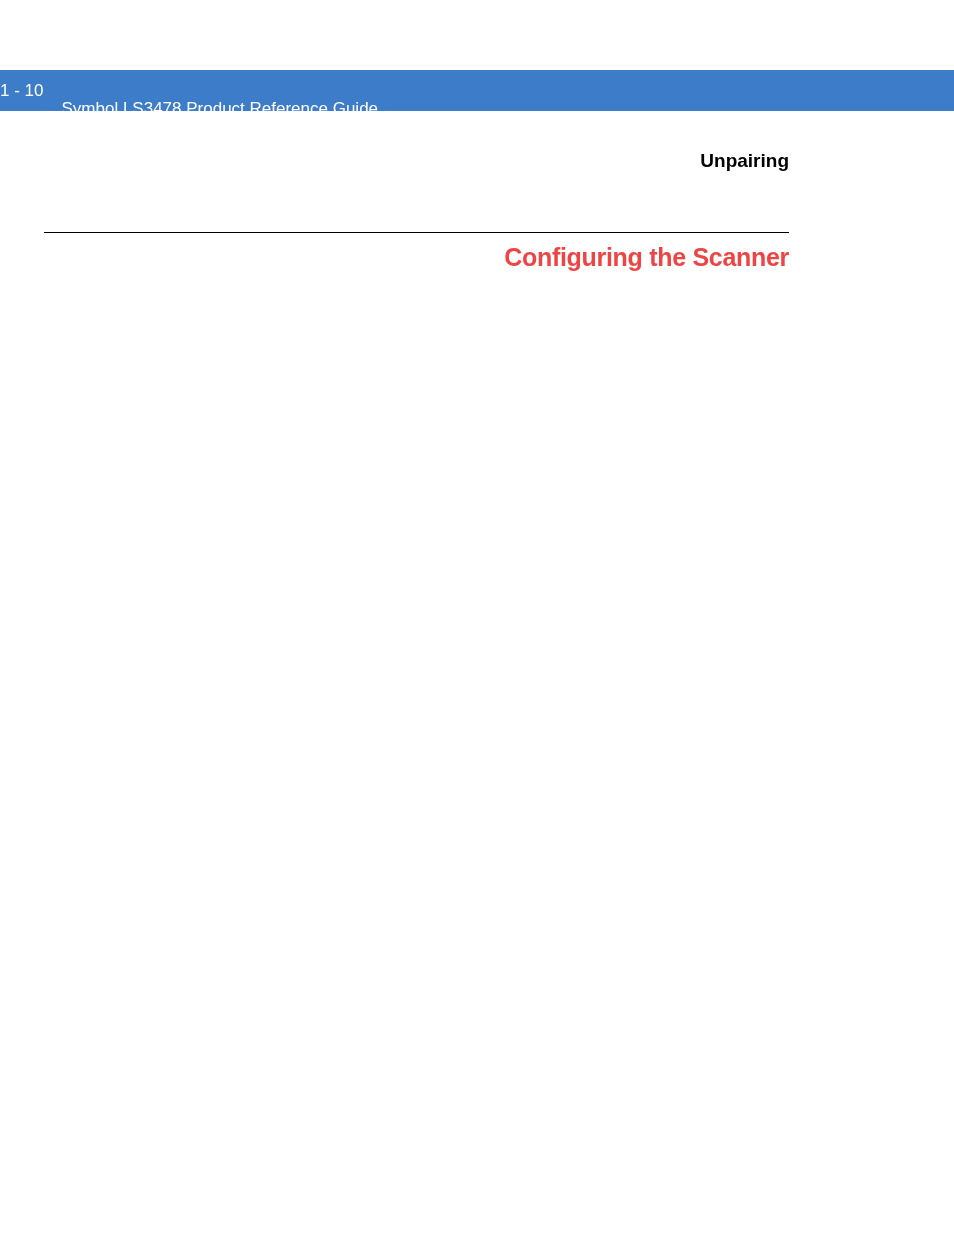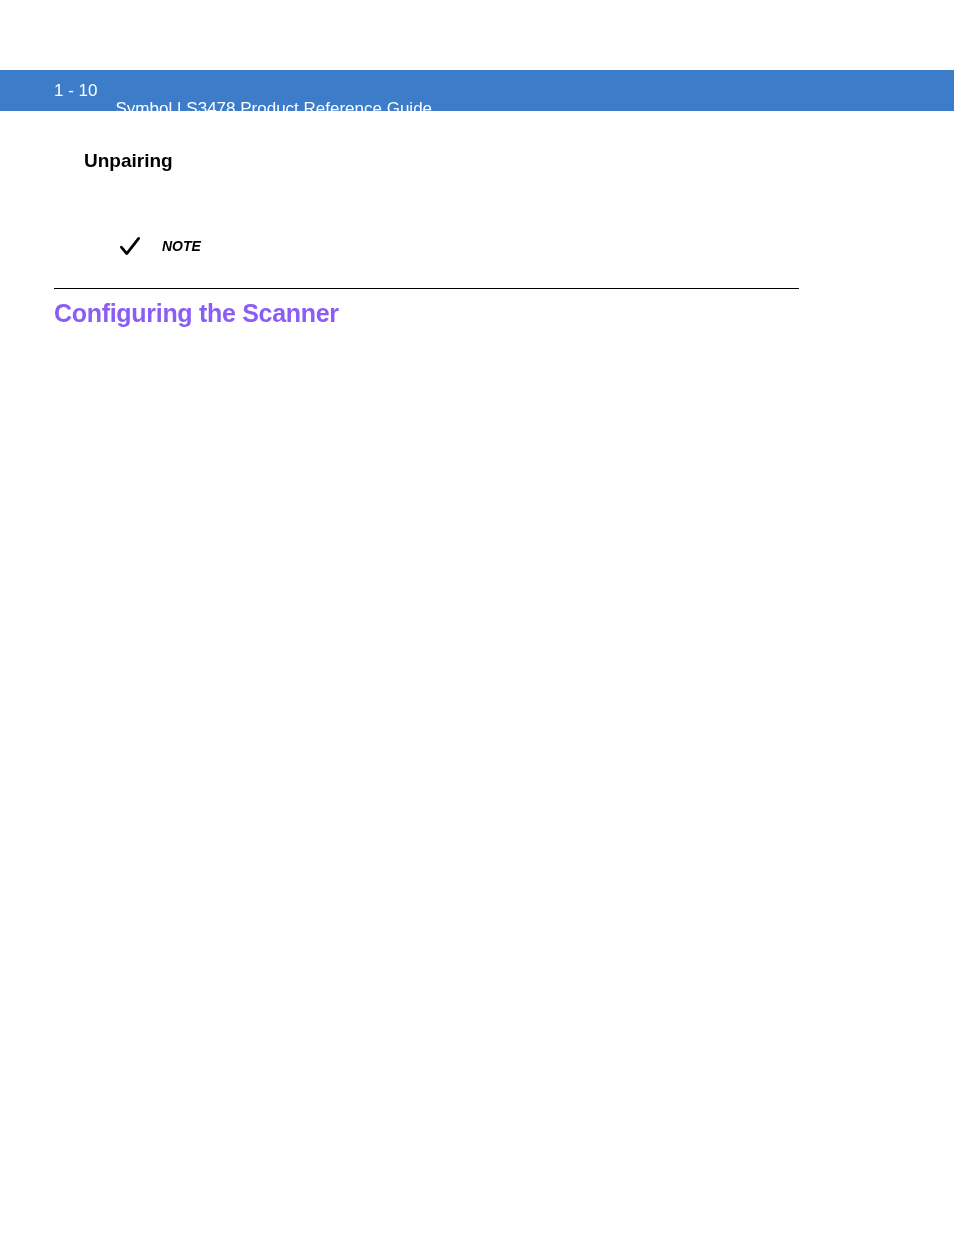--- a/index.html
+++ b/index.html
@@ -16,36 +16,36 @@
     }
     .header-bar {
       position: absolute;
       top: 70px;
       left: 0;
       width: 954px;
       height: 41px;
       background: #3d7cc9;
       display: flex;
       align-items: center;
-      padding-left: 54px;
       color: #ffffff;
       font-size: 17px;
     }
     .page-number {
       margin-right: 18px;
     }
     .guide-title {
       font-weight: normal;
       margin-top: 36px;
     }
     .content {
       position: absolute;
       top: 150px;
-      left: 54px;
+      left: 44px;
       width: 745px;
+      text-align: right;
     }
     .section-heading {
       font-weight: bold;
       font-size: 19px;
       color: #000000;
       margin-left: 30px;
       margin-bottom: 60px;
     }
     .note-row {
       display: flex;
@@ -73,40 +73,32 @@
     }
     .divider {
       border: none;
       border-top: 1px solid #000000;
       margin-bottom: 10px;
       width: 745px;
     }
     .main-heading {
       font-weight: bold;
       font-size: 25px;
-      color: #8b5cf6;
+      color: #ef4444;
       letter-spacing: -0.3px;
     }
   </style>
 </head>
 <body>
 
 <div class="header-bar">
   <span class="page-number">1 - 10</span>
   <span class="guide-title">Symbol LS3478 Product Reference Guide</span>
 </div>
 
 <div class="content">
   <h2 class="section-heading">Unpairing</h2>
 
-  <div class="note-row">
-    <span class="checkmark-icon">
-      <svg viewBox="0 0 24 24" fill="none" stroke="#000000" stroke-width="2.5" stroke-linecap="round" stroke-linejoin="round">
-        <polyline points="4 13 9 19 20 5"></polyline>
-      </svg>
-    </span>
-    <span class="note-label">NOTE</span>
-  </div>
 
   <hr class="divider">
 
   <h1 class="main-heading">Configuring the Scanner</h1>
 </div>
 
 </body></html>

